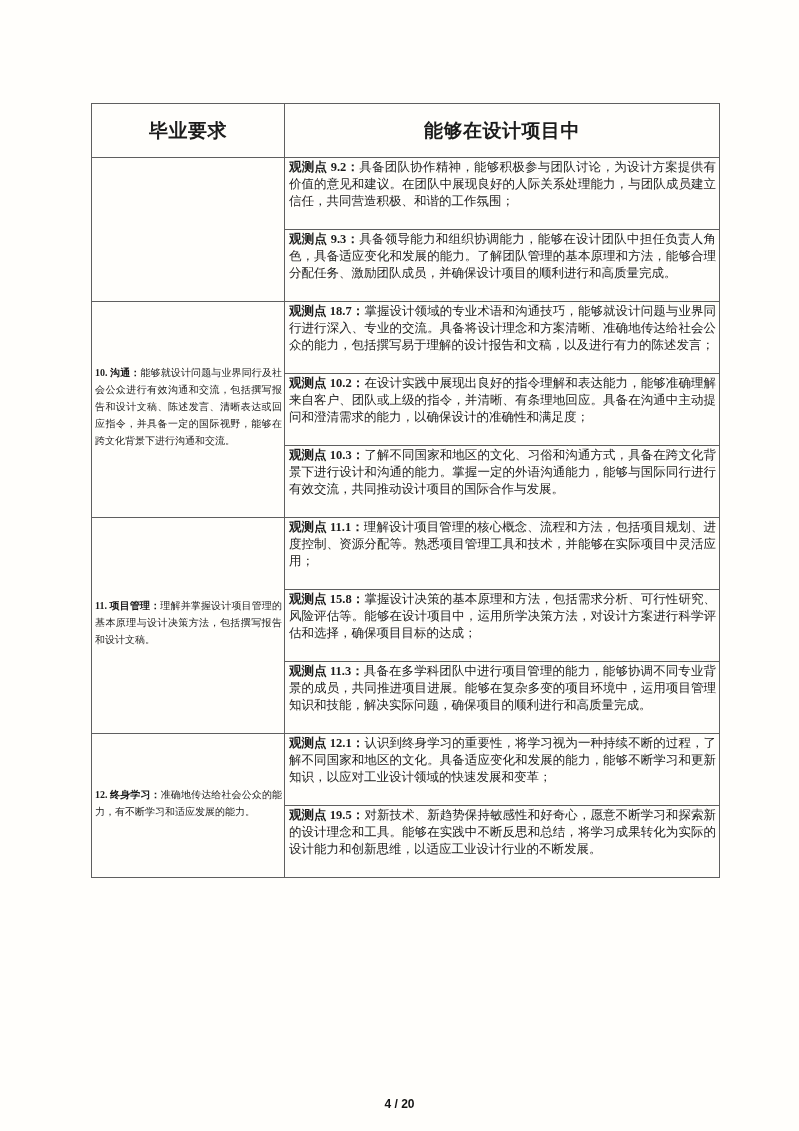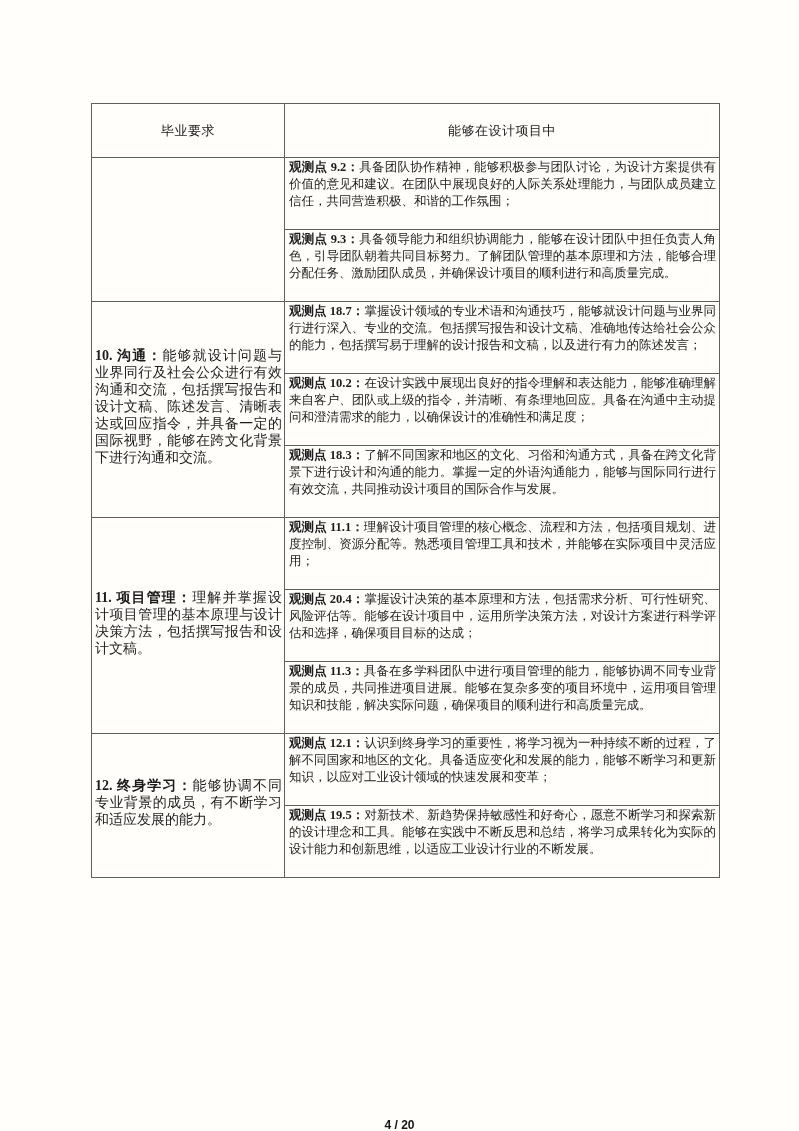--- a/index.html
+++ b/index.html
@@ -18,46 +18,45 @@
     border-collapse:collapse;
     table-layout:fixed;
   }
   .req-table col.c-left  { width:193px; }
   .req-table col.c-right { width:435px; }
   .req-table th, .req-table td {
     border:1px solid #5f5f5f;
     vertical-align:middle;
   }
   .req-table th {
-    font-size:13px;
-    font-weight:normal;
+    font-size:19px;
+    font-weight:bold;
     text-align:center;
     letter-spacing:0.5px;
   }
   td.req-cell {
-    font-size:14px;
+    font-size:10px;
     line-height:17px;
     text-align:justify;
     padding:1px 2px 7px 3px;
   }
   td.obs-cell {
     font-size:12.5px;
     line-height:17px;
     text-align:justify;
     padding:1px 3px 19px 4px;
   }
   .obs-label, .req-label { font-weight:bold; }
   .footer {
     position:absolute; left:0; right:0; top:1097px;
     text-align:center;
     font-family:"Liberation Sans","DejaVu Sans",sans-serif;
     font-weight:bold;
     font-size:12px;
     color:#141414;
-    margin-top:21px;
   }
 </style>
 </head>
 <body>
 
 <div class="page">
 
   <table class="req-table">
     <colgroup>
         <col class="c-left">
@@ -71,65 +70,65 @@
     </tr>
 
     <tr style="height:53px">
       <td class="req-cell" rowspan="2"></td>
       <td class="obs-cell">
         <span class="obs-label">观测点 9.2：</span><span>具备团队协作精神，能够积极参与团队讨论，为设计方案提供有价值的意见和建议。在团队中展现良好的人际关系处理能力，与团队成员建立信任，共同营造积极、和谐的工作氛围；</span>
       </td>
     </tr>
     <tr style="height:51px">
       <td class="obs-cell">
-        <span class="obs-label">观测点 9.3：</span><span>具备领导能力和组织协调能力，能够在设计团队中担任负责人角色，引导团队朝着共同目标努力。了解团队管理的基本原理和方法，能够合理分配任务、激励团队成员，并确保设计项目的顺利进行和高质量完成。</span>
+        <span class="obs-label">观测点 9.3：</span><span>具备领导能力和组织协调能力，能够在设计团队中担任负责人角色，具备适应变化和发展的能力。了解团队管理的基本原理和方法，能够合理分配任务、激励团队成员，并确保设计项目的顺利进行和高质量完成。</span>
       </td>
     </tr>
 
     <tr style="height:53px">
       <td class="req-cell" rowspan="3">
         <span class="req-label">10. 沟通：</span><span>能够就设计问题与业界同行及社会公众进行有效沟通和交流，包括撰写报告和设计文稿、陈述发言、清晰表达或回应指令，并具备一定的国际视野，能够在跨文化背景下进行沟通和交流。</span>
       </td>
       <td class="obs-cell">
-        <span class="obs-label">观测点 18.7：</span><span>掌握设计领域的专业术语和沟通技巧，能够就设计问题与业界同行进行深入、专业的交流。包括撰写报告和设计文稿、准确地传达给社会公众的能力，包括撰写易于理解的设计报告和文稿，以及进行有力的陈述发言；</span>
+        <span class="obs-label">观测点 18.7：</span><span>掌握设计领域的专业术语和沟通技巧，能够就设计问题与业界同行进行深入、专业的交流。具备将设计理念和方案清晰、准确地传达给社会公众的能力，包括撰写易于理解的设计报告和文稿，以及进行有力的陈述发言；</span>
       </td>
     </tr>
     <tr style="height:49px">
       <td class="obs-cell">
         <span class="obs-label">观测点 10.2：</span><span>在设计实践中展现出良好的指令理解和表达能力，能够准确理解来自客户、团队或上级的指令，并清晰、有条理地回应。具备在沟通中主动提问和澄清需求的能力，以确保设计的准确性和满足度；</span>
       </td>
     </tr>
     <tr style="height:51px">
       <td class="obs-cell">
-        <span class="obs-label">观测点 18.3：</span><span>了解不同国家和地区的文化、习俗和沟通方式，具备在跨文化背景下进行设计和沟通的能力。掌握一定的外语沟通能力，能够与国际同行进行有效交流，共同推动设计项目的国际合作与发展。</span>
+        <span class="obs-label">观测点 10.3：</span><span>了解不同国家和地区的文化、习俗和沟通方式，具备在跨文化背景下进行设计和沟通的能力。掌握一定的外语沟通能力，能够与国际同行进行有效交流，共同推动设计项目的国际合作与发展。</span>
       </td>
     </tr>
 
     <tr style="height:47px">
       <td class="req-cell" rowspan="3">
         <span class="req-label">11. 项目管理：</span><span>理解并掌握设计项目管理的基本原理与设计决策方法，包括撰写报告和设计文稿。</span>
       </td>
       <td class="obs-cell">
         <span class="obs-label">观测点 11.1：</span><span>理解设计项目管理的核心概念、流程和方法，包括项目规划、进度控制、资源分配等。熟悉项目管理工具和技术，并能够在实际项目中灵活应用；</span>
       </td>
     </tr>
     <tr style="height:53px">
       <td class="obs-cell">
-        <span class="obs-label">观测点 20.4：</span><span>掌握设计决策的基本原理和方法，包括需求分析、可行性研究、风险评估等。能够在设计项目中，运用所学决策方法，对设计方案进行科学评估和选择，确保项目目标的达成；</span>
+        <span class="obs-label">观测点 15.8：</span><span>掌握设计决策的基本原理和方法，包括需求分析、可行性研究、风险评估等。能够在设计项目中，运用所学决策方法，对设计方案进行科学评估和选择，确保项目目标的达成；</span>
       </td>
     </tr>
     <tr style="height:49px">
       <td class="obs-cell">
         <span class="obs-label">观测点 11.3：</span><span>具备在多学科团队中进行项目管理的能力，能够协调不同专业背景的成员，共同推进项目进展。能够在复杂多变的项目环境中，运用项目管理知识和技能，解决实际问题，确保项目的顺利进行和高质量完成。</span>
       </td>
     </tr>
 
     <tr style="height:67px">
       <td class="req-cell" rowspan="2">
-        <span class="req-label">12. 终身学习：</span><span>能够协调不同专业背景的成员，有不断学习和适应发展的能力。</span>
+        <span class="req-label">12. 终身学习：</span><span>准确地传达给社会公众的能力，有不断学习和适应发展的能力。</span>
       </td>
       <td class="obs-cell">
         <span class="obs-label">观测点 12.1：</span><span>认识到终身学习的重要性，将学习视为一种持续不断的过程，了解不同国家和地区的文化。具备适应变化和发展的能力，能够不断学习和更新知识，以应对工业设计领域的快速发展和变革；</span>
       </td>
     </tr>
     <tr style="height:48px">
       <td class="obs-cell">
         <span class="obs-label">观测点 19.5：</span><span>对新技术、新趋势保持敏感性和好奇心，愿意不断学习和探索新的设计理念和工具。能够在实践中不断反思和总结，将学习成果转化为实际的设计能力和创新思维，以适应工业设计行业的不断发展。</span>
       </td>
     </tr>

